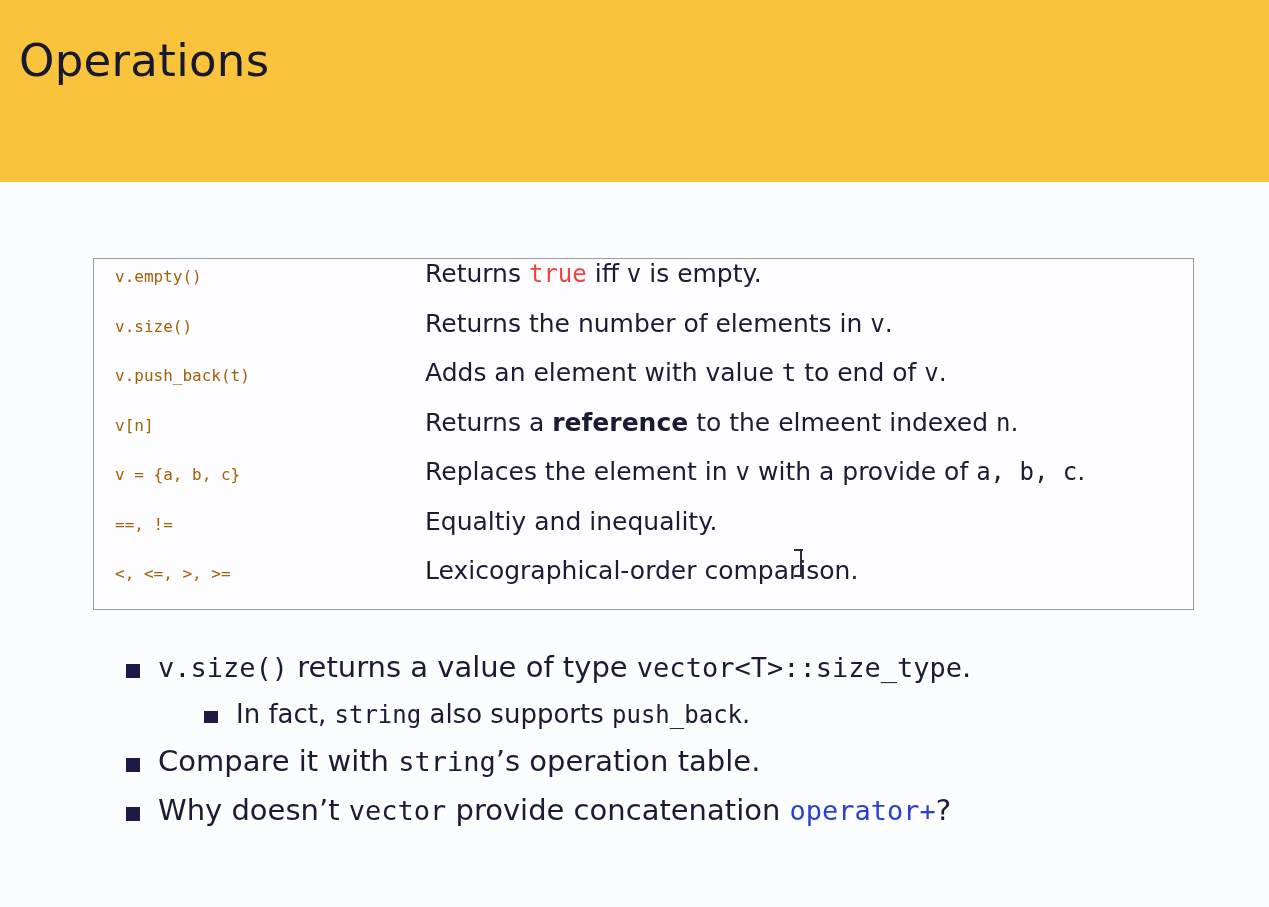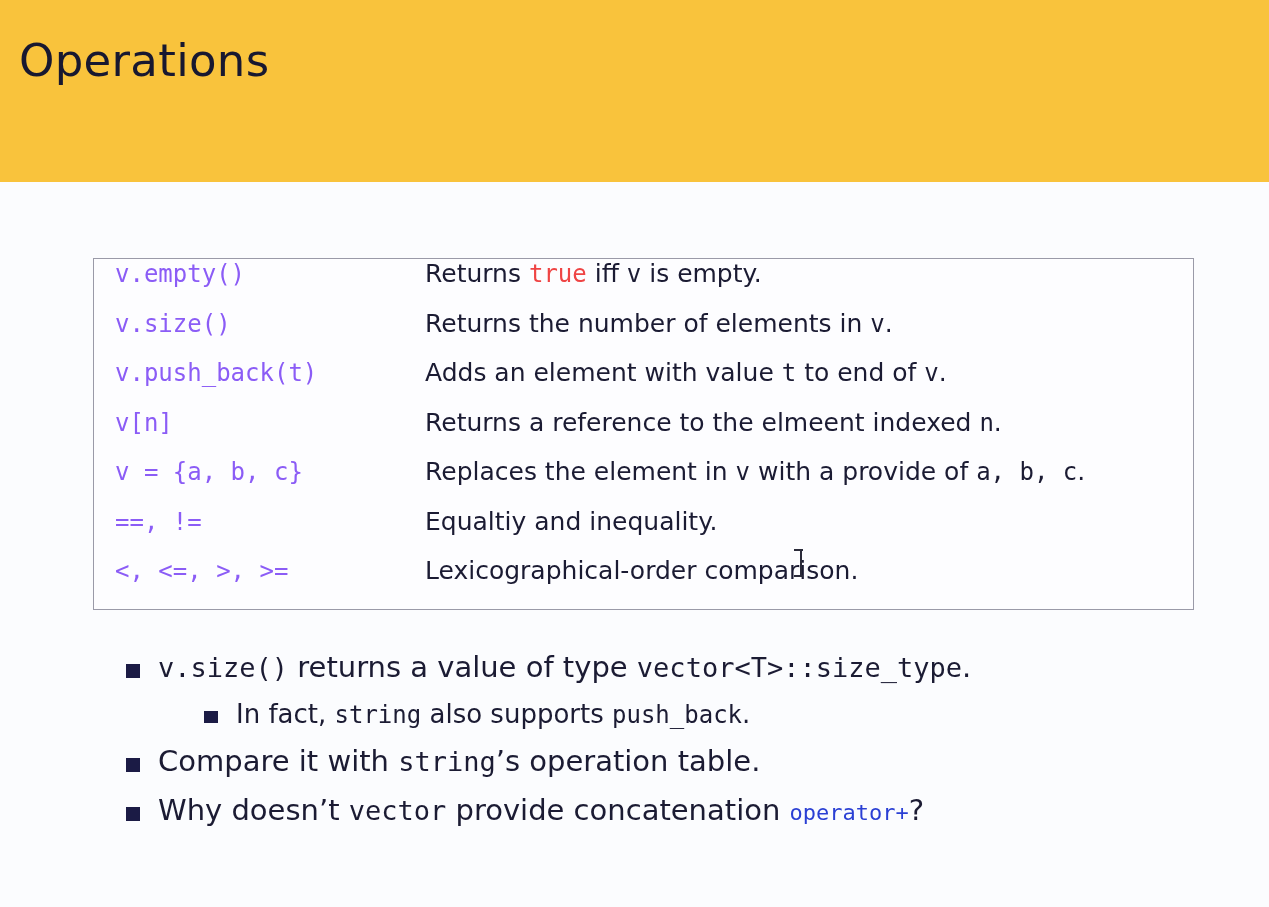--- a/index.html
+++ b/index.html
@@ -52,41 +52,41 @@
     display: flex;
     align-items: baseline;
     height: 49.5px;
     padding-left: 21px;
     box-sizing: border-box;
   }
   .op-left {
     width: 310px;
     flex: 0 0 310px;
     font-family: "DejaVu Sans Mono", monospace;
-    font-size: 24px;
-    color: #8b5cf6;
+    font-size: 16px;
+    color: #a16207;
     white-space: pre;
   }
   .op-right {
     font-size: 25px;
     color: #1b1b33;
     font-family: "DejaVu Sans", sans-serif;
     white-space: pre;
   }
   .mono {
     font-family: "DejaVu Sans Mono", monospace;
     font-size: 24px;
   }
   .kw {
     color: #ef4444;
     font-family: "DejaVu Sans Mono", monospace;
     font-size: 24px;
   }
   .bold {
-    font-weight: normal;
+    font-weight: bold;
   }
   .bullets {
     position: absolute;
     left: 126px;
     top: 648px;
     width: 1100px;
   }
   .bullet {
     display: flex;
     align-items: flex-start;
@@ -120,21 +120,21 @@
   .btext .mono {
     font-family: "DejaVu Sans Mono", monospace;
     font-size: 27px;
   }
   .btext.small .mono {
     font-size: 24px;
   }
   .btext .link {
     color: #2a3fd4;
     font-family: "DejaVu Sans Mono", monospace;
-    font-size: 22px;
+    font-size: 27px;
   }
   .cursor {
     position: absolute;
     left: 797px;
     top: 549px;
     width: 3px;
     height: 28px;
     pointer-events: none;
   }
   .cursor:before, .cursor:after {

